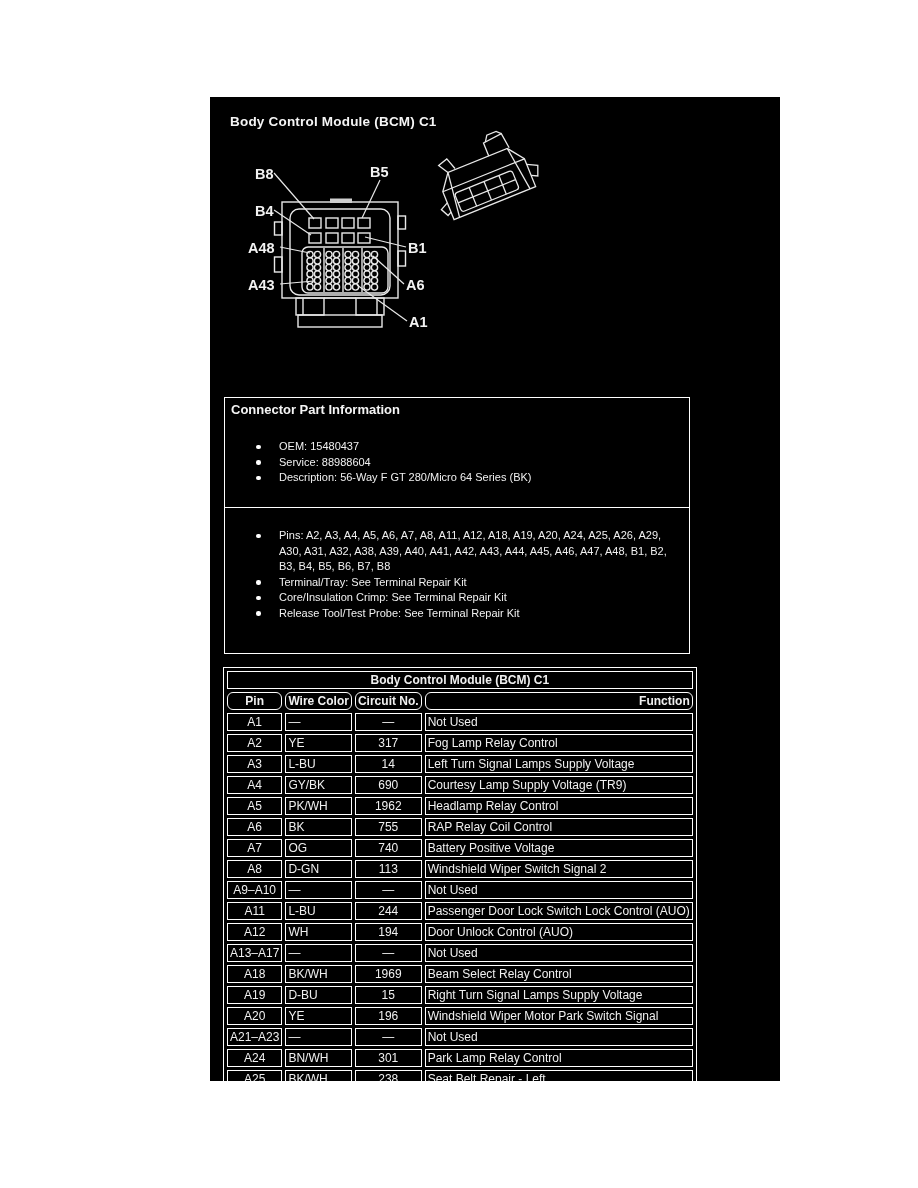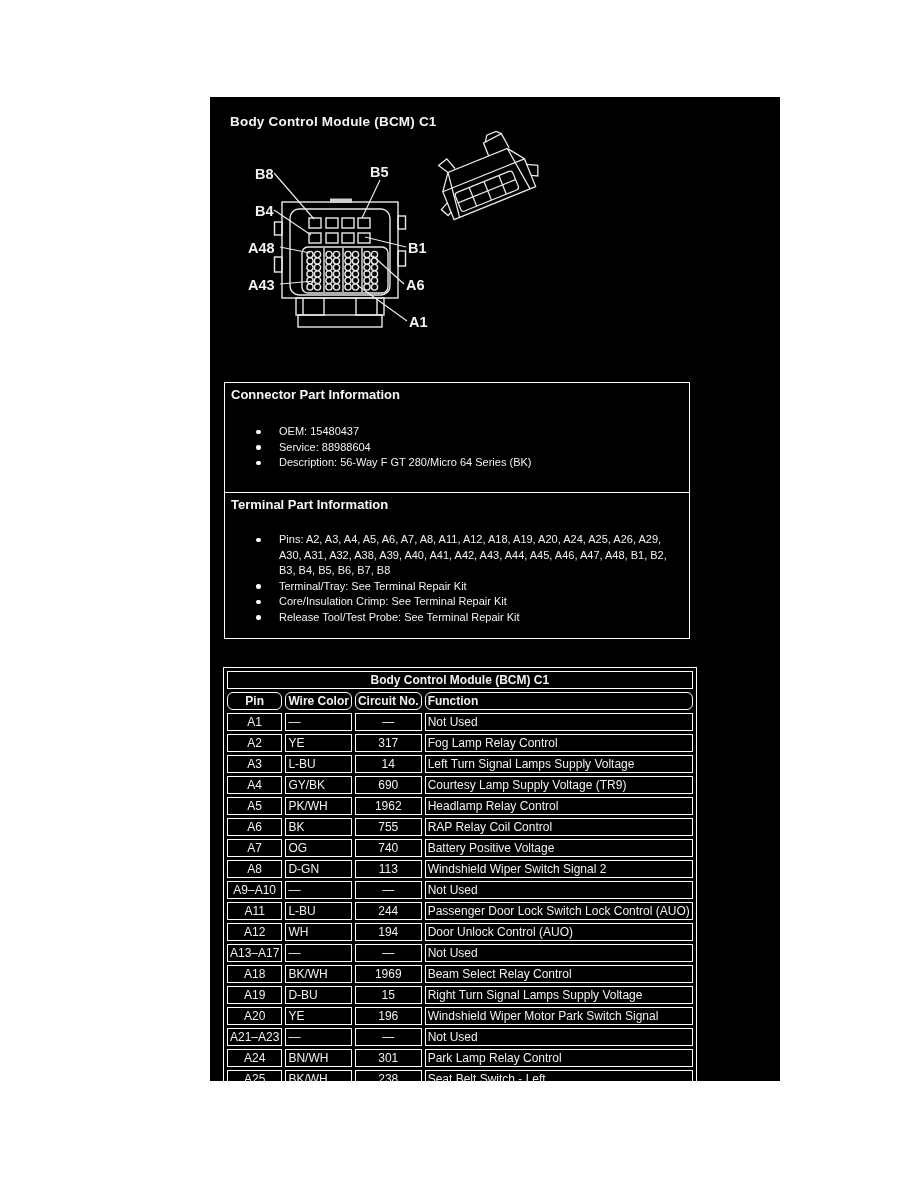--- a/index.html
+++ b/index.html
@@ -12,21 +12,21 @@
     background:#000000; color:#f5f5f5; overflow:hidden;
   }
   .panel-title {
     position:absolute; left:20px; top:17px;
     font-size:13.5px; font-weight:bold; color:#f5f5f5; letter-spacing:0.2px;
   }
   .diagram-svg { position:absolute; left:0; top:0; width:497px; height:280px; }
   .diagram-svg text { font-family:"Liberation Sans", sans-serif; font-size:14.5px; font-weight:bold; fill:#f2f2f2; }
 
   .info-box {
-    position:absolute; left:14px; top:285px; width:466px; height:257px;
+    position:absolute; left:14px; top:300px; width:466px; height:257px;
     border:1.5px solid #ffffff; box-sizing:border-box; background:#000;
   }
   .info-section-1 { height:106px; border-bottom:1.5px solid #ffffff; box-sizing:border-box; }
   .info-header {
     margin:4px 0 0 6px; font-size:13px; font-weight:bold; color:#f5f5f5;
   }
   .info-list { margin:22px 0 0 0; padding:0; list-style:none; }
   .info-list li {
     position:relative; padding-left:54px; padding-right:10px;
     font-size:11px; line-height:15.5px; color:#f0f0f0;
@@ -159,41 +159,40 @@
       <div class="info-section-1">
         <div class="info-header">Connector Part Information</div>
         <ul class="info-list">
 
         <li><span>OEM: 15480437</span></li>
             <li><span>Service: 88988604</span></li>
             <li><span>Description: 56-Way F GT 280/Micro 64 Series (BK)</span></li>
           </ul>
       </div>
       <div class="info-section-2">
-        <div class="info-header">Terminal Part Information</div>
         <ul class="info-list">
 
         <li><span>Pins: A2, A3, A4, A5, A6, A7, A8, A11, A12, A18, A19, A20, A24, A25, A26, A29, A30, A31, A32, A38, A39, A40, A41, A42, A43, A44, A45, A46, A47, A48, B1, B2, B3, B4, B5, B6, B7, B8</span></li>
             <li><span>Terminal/Tray: See Terminal Repair Kit</span></li>
             <li><span>Core/Insulation Crimp: See Terminal Repair Kit</span></li>
             <li><span>Release Tool/Test Probe: See Terminal Repair Kit</span></li>
           </ul>
       </div>
     </div>
 
     <table class="pin-table">
       <tbody>
         <tr>
           <td class="t-title" colspan="4">Body Control Module (BCM) C1</td>
         </tr>
         <tr>
           <td class="t-head c-pin">Pin</td>
           <td class="t-head c-color">Wire Color</td>
           <td class="t-head c-circuit">Circuit No.</td>
-          <td class="t-head c-func" style="text-align:left;">Function</td>
+          <td class="t-head c-func" style="text-align:right;">Function</td>
         </tr>
       </tbody>
       <tbody>
 
       <tr>
             <td class="c-pin">A1</td>
             <td class="c-color">—</td>
             <td class="c-circuit">—</td>
             <td class="c-func">Not Used</td>
           </tr>
@@ -290,19 +289,19 @@
           <tr>
             <td class="c-pin">A24</td>
             <td class="c-color">BN/WH</td>
             <td class="c-circuit">301</td>
             <td class="c-func">Park Lamp Relay Control</td>
           </tr>
           <tr>
             <td class="c-pin">A25</td>
             <td class="c-color">BK/WH</td>
             <td class="c-circuit">238</td>
-            <td class="c-func">Seat Belt Switch - Left</td>
+            <td class="c-func">Seat Belt Repair - Left</td>
           </tr>
         </tbody>
     </table>
 
   </div>
 </div>
 
 </body></html>

